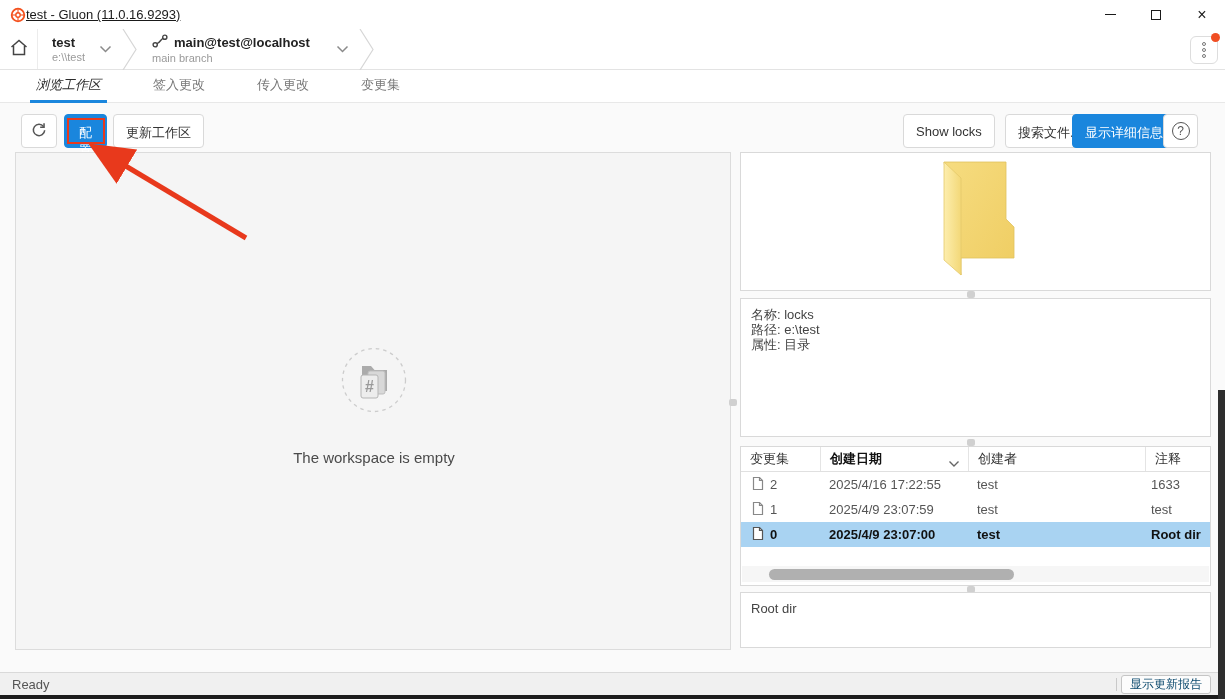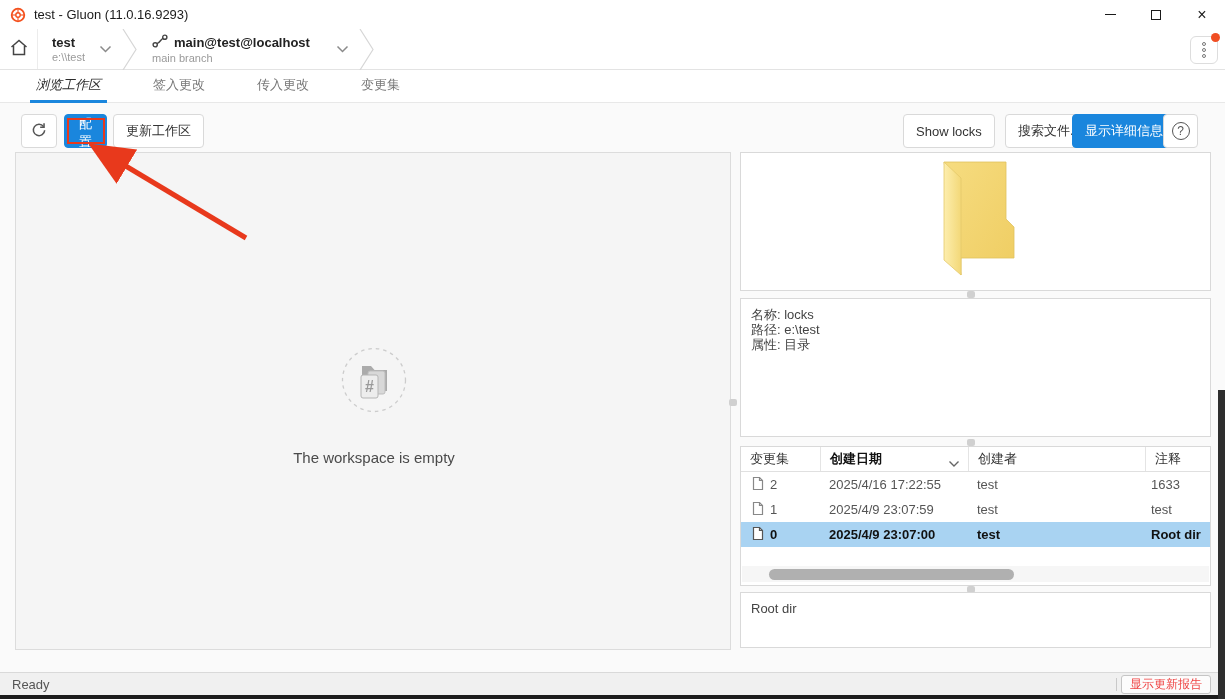--- a/index.html
+++ b/index.html
@@ -3,21 +3,21 @@
 <meta charset="utf-8">
 <style>
   * { margin:0; padding:0; box-sizing:border-box; }
   html,body { width:1225px; height:699px; overflow:hidden; }
   body { font-family:"Liberation Sans","DejaVu Sans",sans-serif; background:#fafafa; color:#333; }
   #app { position:relative; width:1225px; height:699px; background:#fafafa; }
 
   
   .titlebar { position:absolute; left:0; top:0; width:1225px; height:29px; background:#fff; display:flex; align-items:center; }
   .app-icon { margin-left:10px; width:16px; height:16px; display:inline-flex; }
-  .win-title { margin-left:8px; font-size:13px; color:#1a1a1a; }
+  .win-title { margin-left:0; font-size:13px; color:#1a1a1a;text-decoration:underline; }
   .win-controls { position:absolute; right:0; top:0; height:29px; display:flex; }
   .winbtn { width:46px; height:29px; border:0; background:transparent; display:flex; align-items:center; justify-content:center; }
   .glyph-min { width:11px; height:1px; background:#1a1a1a; display:block; }
   .glyph-max { width:10px; height:10px; border:1px solid #1a1a1a; display:block; }
   .glyph-close { font-size:16px; color:#1a1a1a; line-height:1; }
 
   
   .navbar { position:absolute; left:0; top:29px; width:1225px; height:41px; background:#fff; border-bottom:1px solid #e3e3e3; display:flex; align-items:stretch; }
   .home-btn { width:38px; border:0; border-right:1px solid #ececec; background:transparent; display:flex; align-items:center; justify-content:center; }
   .crumb { border:0; background:transparent; display:flex; align-items:center; padding:0 10px 0 14px; text-align:left; }
@@ -29,21 +29,21 @@
   .kebab-btn { position:absolute; right:7px; top:7px; width:28px; height:28px; border:1px solid #ddd; border-radius:6px; background:#fff; display:flex; flex-direction:column; align-items:center; justify-content:center; gap:2px; }
   .kebab-dot { width:4px; height:4px; border:1px solid #777; border-radius:50%; }
   .notif-dot { position:absolute; right:5px; top:4px; width:9px; height:9px; border-radius:50%; background:#f04e23; }
 
   
   .tabbar { position:absolute; left:0; top:70px; width:1225px; height:33px; background:#fff; border-bottom:1px solid #e8e8e8; display:flex; padding-left:30px; }
   .tab { border:0; background:transparent; font-size:13px; color:#777; padding:0 6px; margin-right:40px; height:33px; line-height:30px; border-bottom:3px solid transparent; }
   .tab.active { color:#2b2b2b; border-bottom-color:#1a86dd;font-style:italic; }
 
   
-  .btn { position:absolute; top:114px; height:34px; border:1px solid #d9d9d9; border-radius:4px; background:#fff; font-size:13px; color:#333; padding:0 12px; }
+  .btn { position:absolute; top:114px; height:34px; border:1px solid #d9d9d9; border-radius:4px; background:#fff; font-size:13px; color:#333; padding:9px 12px; }
   .btn.square { width:36px; padding:0; display:flex; align-items:center; justify-content:center; }
   .btn.primary { background:#1a86dd; border-color:#1a86dd; color:#fff; }
   .help-circle { width:18px; height:18px; border:1.3px solid #555; border-radius:50%; display:inline-flex; align-items:center; justify-content:center; font-size:12px; color:#555; }
 
   
   .main-area { position:absolute; left:15px; top:152px; width:716px; height:498px; background:#f5f5f5; border:1px solid #dcdcdc; }
   .empty-state { position:absolute; left:0; top:194px; width:716px; display:flex; flex-direction:column; align-items:center; }
   .empty-msg { margin-top:32px; font-size:15px; color:#4a4a4a; }
 
   
@@ -66,21 +66,21 @@
   .cs-row .c2, .cs-row .c3 { padding-left:9px; }
   .cs-row .c4 { padding-left:6px; white-space:nowrap; overflow:hidden; }
   .cs-row.selected { background:#a9d3f2; color:#111; font-weight:bold; }
   .hscroll-track { position:absolute; left:1px; bottom:3px; width:467px; height:16px; background:#f6f6f6; }
   .hscroll-thumb { position:absolute; left:27px; top:3px; width:245px; height:11px; border-radius:5.5px; background:#b0b0b0; }
 
   
   .statusbar { position:absolute; left:0; top:672px; width:1225px; height:23px; background:#f0f0f0; border-top:1px solid #d9d9d9; display:flex; align-items:center; }
   .status-text { margin-left:12px; font-size:13px; color:#555; }
   .status-divider { position:absolute; right:108px; top:5px; width:1px; height:13px; background:#c9c9c9; }
-  .report-btn { position:absolute; right:14px; top:2px; height:19px; font-size:12px; color:#ef4444; background:#fcfcfc; border:1px solid #c5c5c5; border-radius:3px; padding:0 8px; }
+  .report-btn { position:absolute; right:14px; top:2px; height:19px; font-size:12px; color:#0c4a6e; background:#fcfcfc; border:1px solid #c5c5c5; border-radius:3px; padding:0 8px; }
 
   
   .edge-bottom { position:absolute; left:0; top:695px; width:1225px; height:4px; background:#1c1c1c; }
   .edge-right { position:absolute; left:1218px; top:390px; width:7px; height:309px; background:#2e2e2e; }
 
   
   .anno-arrow { position:absolute; left:0; top:0; pointer-events:none; z-index:50; }
   .anno-rect { position:absolute; left:67px; top:118px; width:38px; height:26px; border:2px solid #e8391c; z-index:51; pointer-events:none; }
 </style>
 </head>

